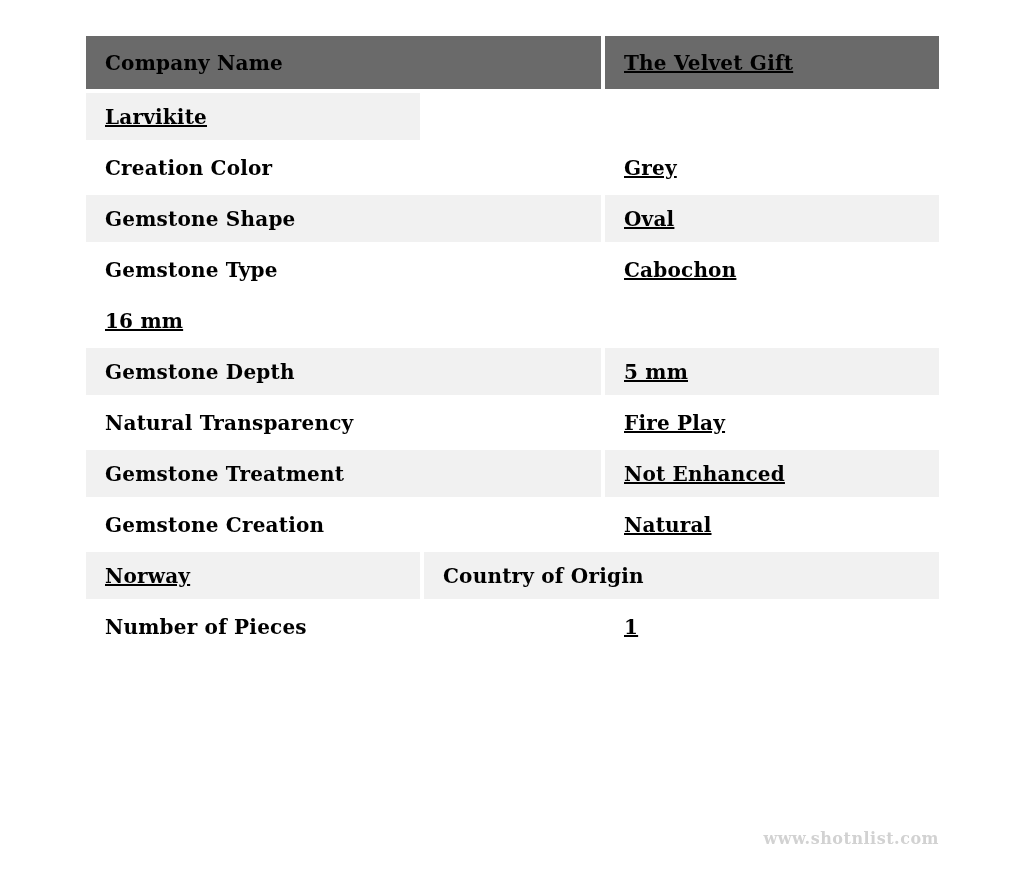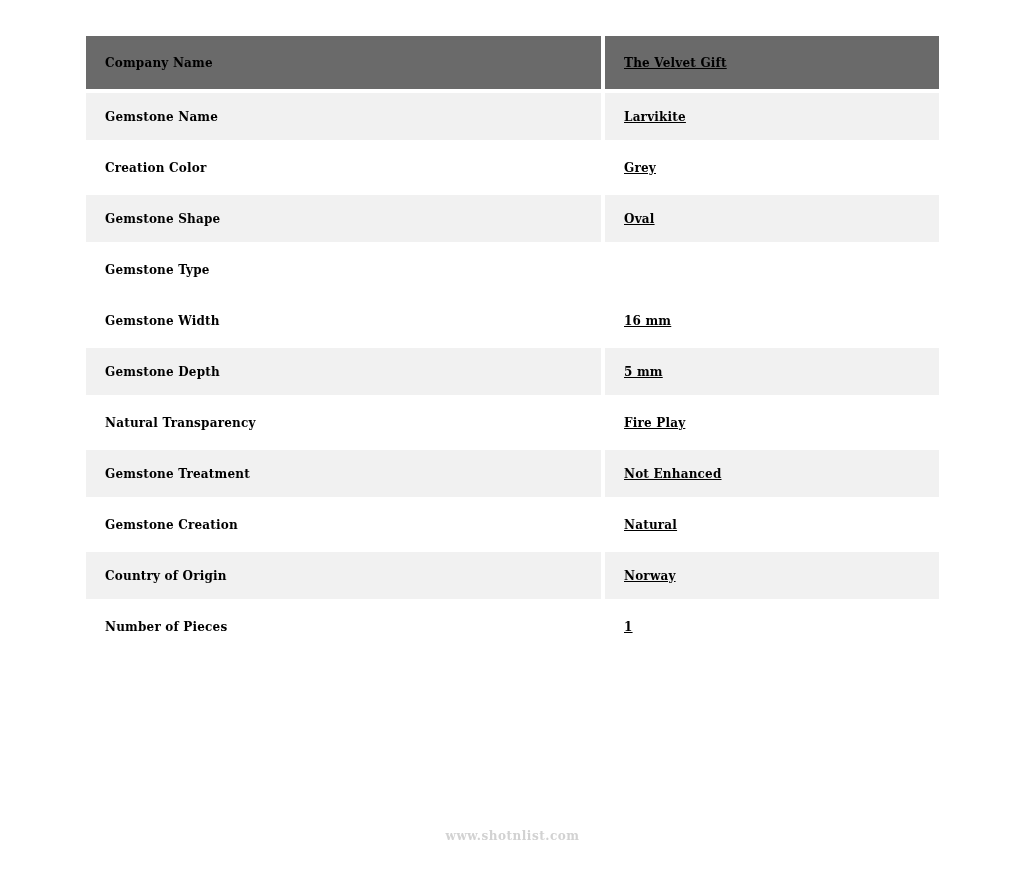--- a/index.html
+++ b/index.html
@@ -30,93 +30,92 @@
     column-gap: 4px;
     margin-bottom: 4px;
   }
   .cell {
     display: flex;
     align-items: center;
     box-sizing: border-box;
     padding-left: 19px;
     padding-right: 10px;
     height: 47px;
-    font-size: 12px;
+    font-size: 20px;
     font-weight: bold;
     letter-spacing: 0.2px;
   }
   .cell.label { width: 515px; }
   .cell.value { width: 334px; text-decoration: underline; }
   .row.header .cell {
     height: 53px;
     background: var(--header-bg, #6a6a6a);
   }
   .row.alt .cell   { background: var(--row-alt-bg, #f1f1f1); }
   .row.plain .cell { background: var(--row-bg, #ffffff); }
   .watermark {
     position: absolute;
     left: 86px;
     top: 829px;
     width: 853px;
-    text-align: center;
-    font-size: 12px;
+    text-align: right;
+    font-size: 16px;
     font-weight: bold;
     color: var(--watermark-color, #d2d2d2);
     letter-spacing: 0.5px;
   }
 </style>
 </head>
 <body>
 
 <div class="page">
   <div class="spec-table">
 
     <div class="row header">
       <div class="cell label">Company Name</div>
       <div class="cell value">The Velvet Gift</div>
     </div>
 
     <div class="row alt">
-      <div class="cell label">Gemstone Name</div>
       <div class="cell value">Larvikite</div>
     </div>
     <div class="row plain">
       <div class="cell label">Creation Color</div>
       <div class="cell value">Grey</div>
     </div>
     <div class="row alt">
       <div class="cell label">Gemstone Shape</div>
       <div class="cell value">Oval</div>
     </div>
     <div class="row plain">
       <div class="cell label">Gemstone Type</div>
+      <div class="cell value">Cabochon</div>
     </div>
     <div class="row plain">
-      <div class="cell label">Gemstone Width</div>
       <div class="cell value">16 mm</div>
     </div>
     <div class="row alt">
       <div class="cell label">Gemstone Depth</div>
       <div class="cell value">5 mm</div>
     </div>
     <div class="row plain">
       <div class="cell label">Natural Transparency</div>
       <div class="cell value">Fire Play</div>
     </div>
     <div class="row alt">
       <div class="cell label">Gemstone Treatment</div>
       <div class="cell value">Not Enhanced</div>
     </div>
     <div class="row plain">
       <div class="cell label">Gemstone Creation</div>
       <div class="cell value">Natural</div>
     </div>
     <div class="row alt">
+      <div class="cell value">Norway</div>
       <div class="cell label">Country of Origin</div>
-      <div class="cell value">Norway</div>
     </div>
     <div class="row plain">
       <div class="cell label">Number of Pieces</div>
       <div class="cell value">1</div>
     </div>
 
   </div>
 
   <div class="watermark">www.shotnlist.com</div>
 </div>

